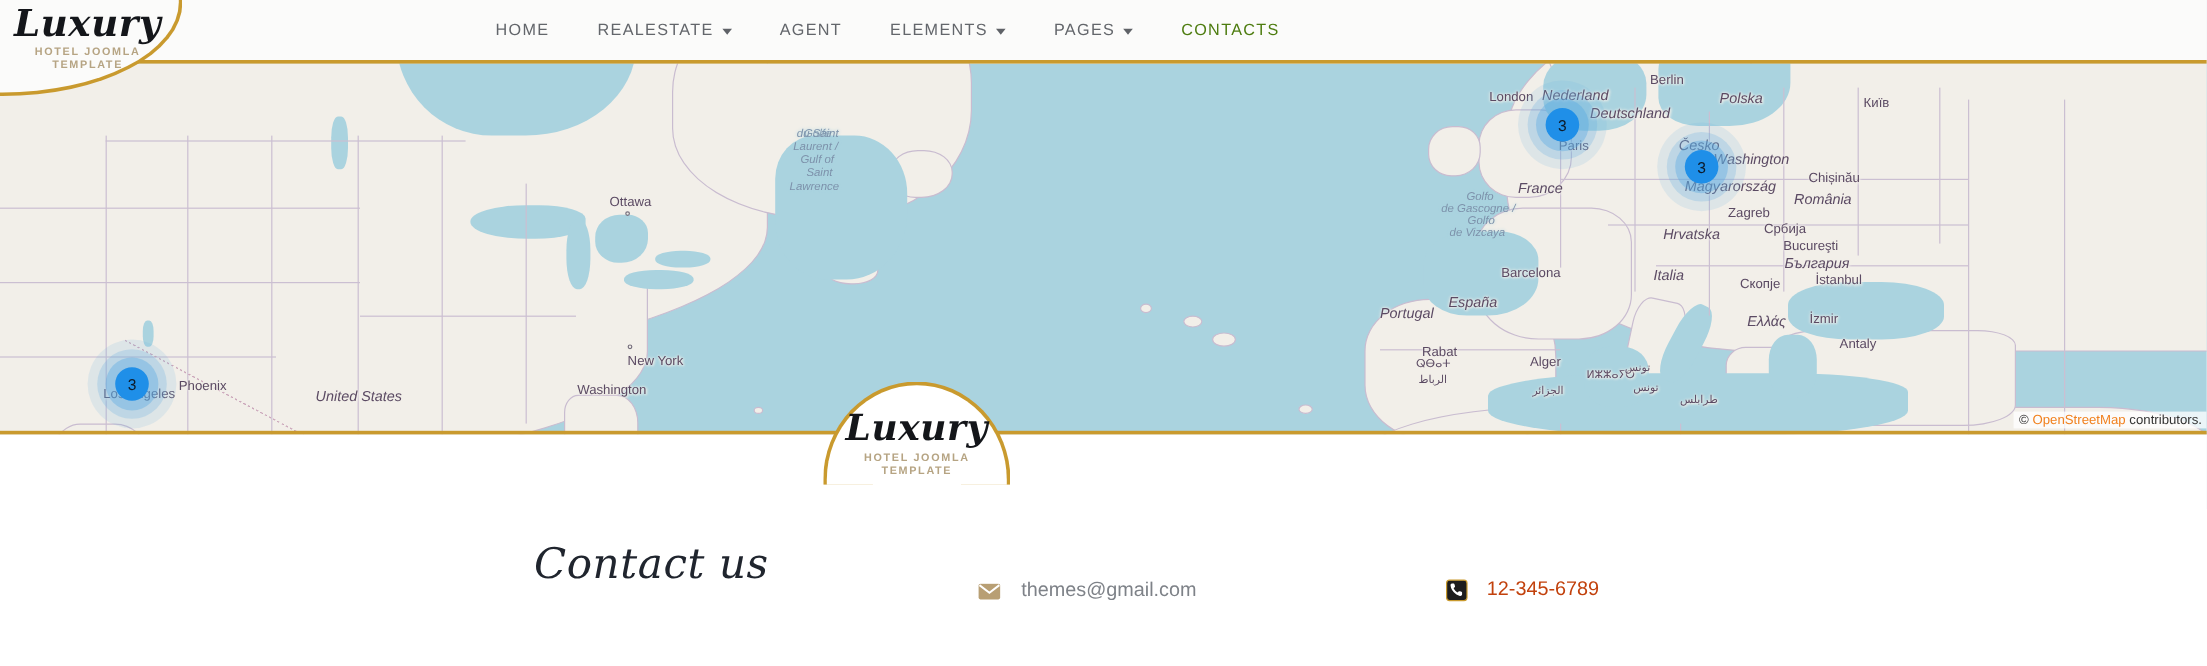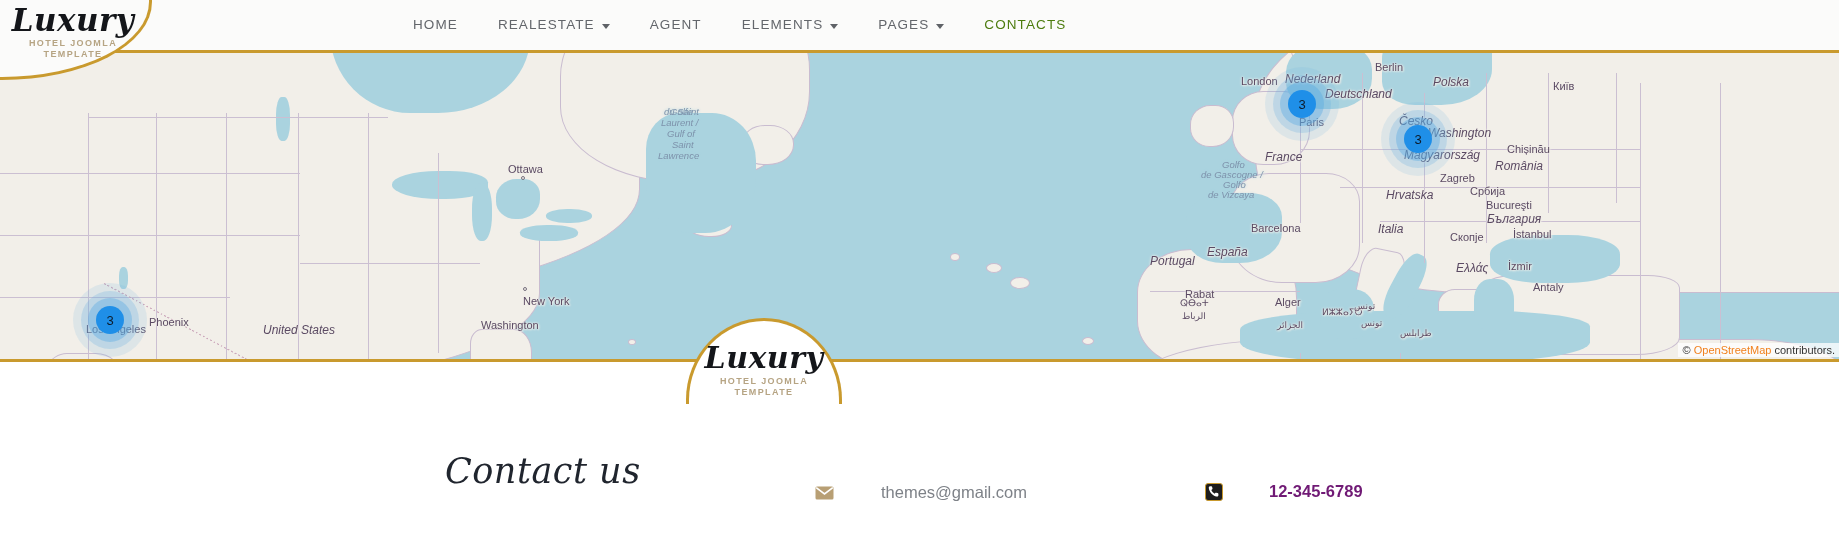--- a/index.html
+++ b/index.html
@@ -204,27 +204,26 @@
     font-size:35px;
     color:#20252e;
     letter-spacing:0.5px;
     z-index:50;
     transform:translateY(-26px);
   }
   .contact-item {
     position:absolute; display:flex; align-items:center;
     z-index:50;
     white-space:nowrap;
-    gap:30px;
   }
   .contact-item .txt {
     font-size:16.5px;
     color:#7e8288;
   }
-  .contact-item.phone .txt { color:#701a75;font-weight:bold; }
+  .contact-item.phone .txt { color:#c2410c; }
   #contact-email { left:815px; top:497px; transform:translateY(-14px); }
   #contact-phone { left:1205px; top:496px; transform:translateY(-14px); }
 
   .env-icon { width:19px; height:14px; margin-right:17px; position:relative; display:inline-block; }
   .env-icon svg { display:block; }
 
   .ph-icon { width:18px; height:18px; margin-right:16px; position:relative; display:inline-block; }
   .ph-icon .box {
     position:absolute; inset:0;
     background:#1d1d1d;

